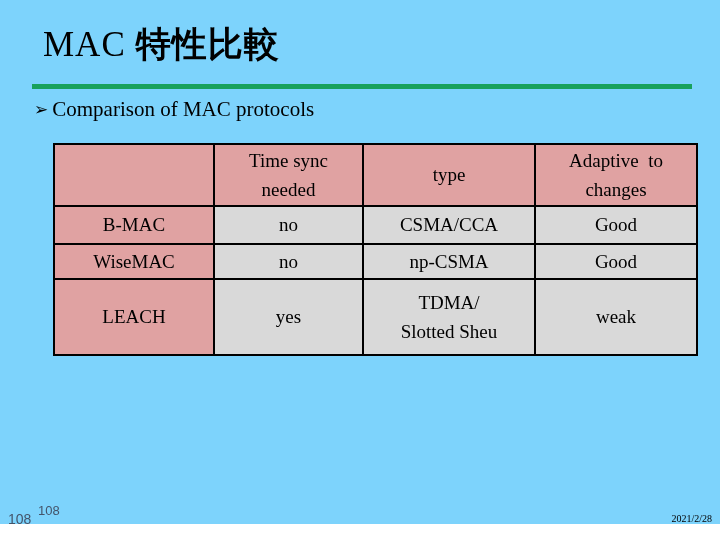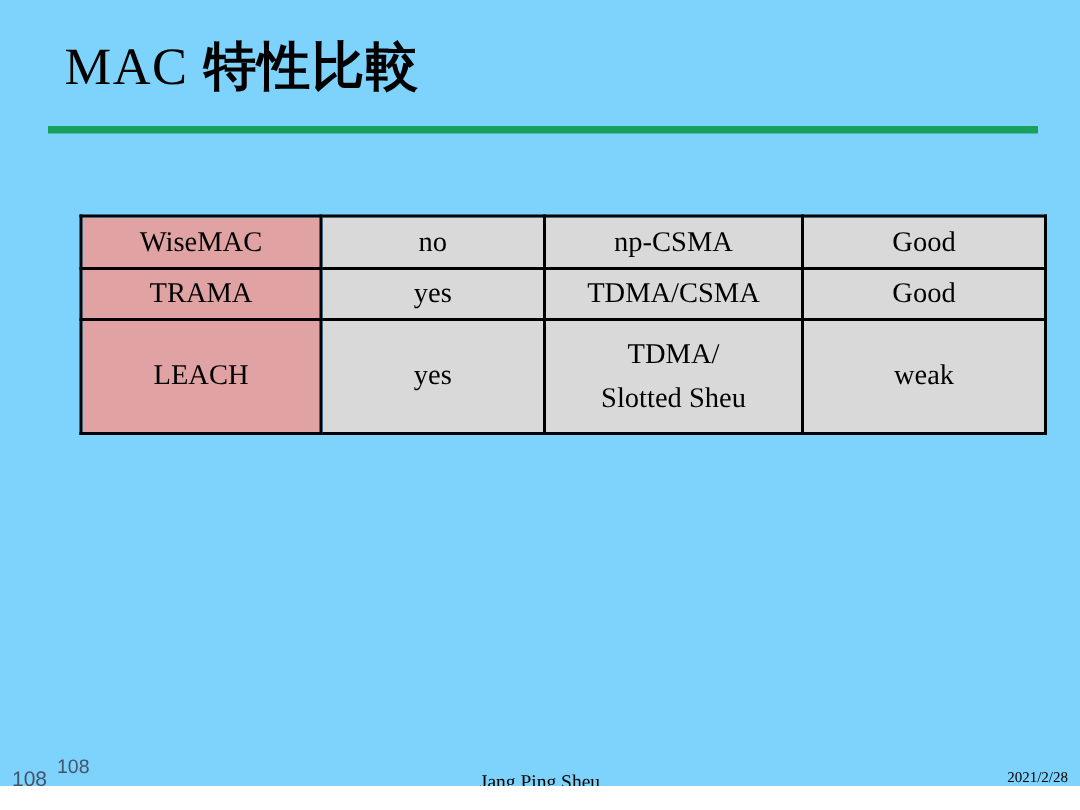--- a/index.html
+++ b/index.html
@@ -56,49 +56,59 @@
 </style>
 </head>
 <body>
 
 <div class="slide">
 
   <h1 class="title"><span>MAC</span><span class="cjk">特性比較</span></h1>
 
   <div class="divider"></div>
 
+  <div class="bullet">
+    <span class="marker">➢</span><span>Comparison of MAC protocols</span>
+  </div>
 
   <table class="cmp">
     <colgroup>
       <col style="width:160px">
         <col style="width:149px">
         <col style="width:172px">
         <col style="width:162px">
     </colgroup>
     <tbody>
+      <tr class="h-hdr">
+        <th></th>
+        <th>Time sync
+needed</th>
+        <th>type</th>
+        <th>Adaptive&nbsp; to
+changes</th>
+      </tr>
+      <tr class="r1">
+        <td class="proto">B-MAC</td>
+        <td>no</td>
+        <td>CSMA/CCA</td>
+        <td>Good</td>
+      </tr>
       <tr class="r2">
         <td class="proto">WiseMAC</td>
         <td>no</td>
         <td>np-CSMA</td>
-        <td>Good</td>
-      </tr>
-      <tr class="r3">
-        <td class="proto">TRAMA</td>
-        <td>yes</td>
-        <td>TDMA/CSMA</td>
         <td>Good</td>
       </tr>
       <tr class="r4">
         <td class="proto">LEACH</td>
         <td>yes</td>
         <td>TDMA/
 Slotted Sheu</td>
         <td>weak</td>
       </tr>
     </tbody>
   </table>
 
   <span class="pagenum main">108</span>
   <span class="pagenum small">108</span>
-  <div class="footer-author">Jang Ping Sheu</div>
   <div class="footer-date">2021/2/28</div>
 
 </div>
 
 </body></html>

